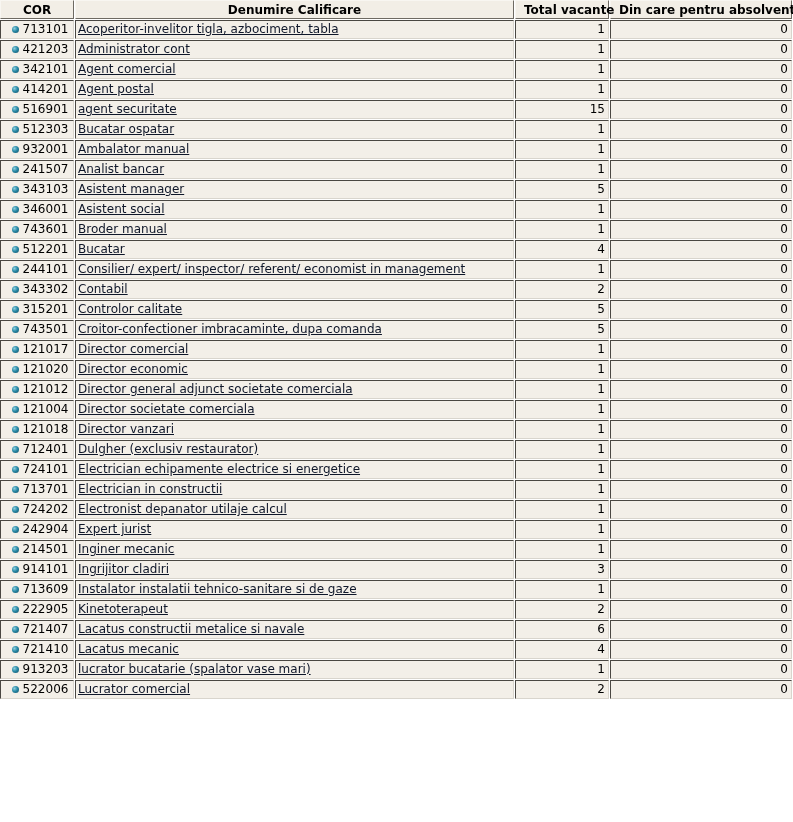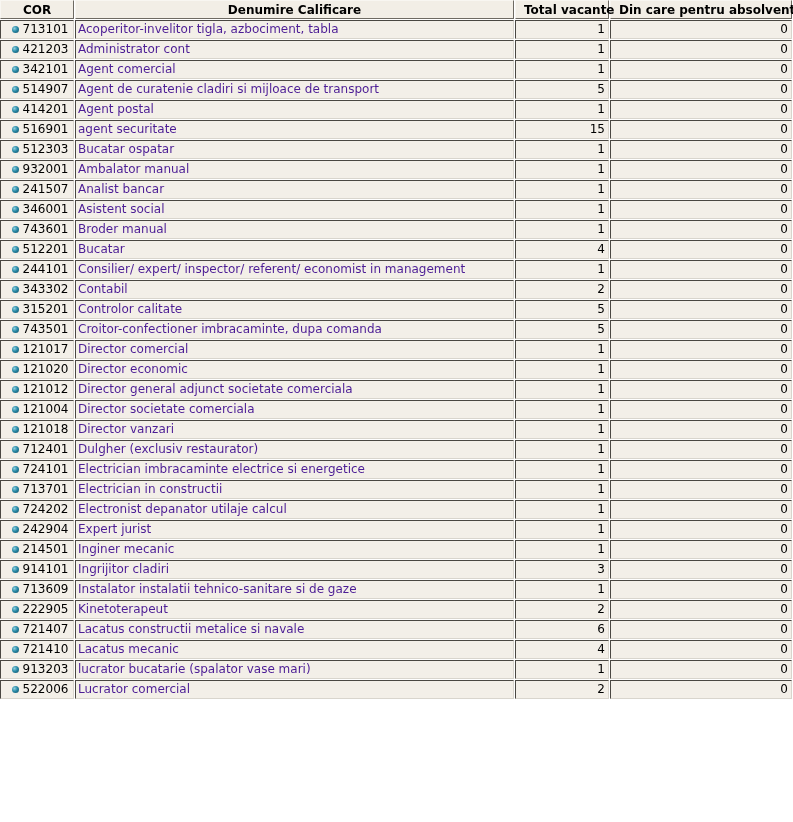--- a/index.html
+++ b/index.html
@@ -4,21 +4,21 @@
 <style>
   html, body { margin: 0; padding: 0; background: #ffffff; }
   body { width: 793px; height: 822px; overflow: hidden; font-family: "DejaVu Sans", "Liberation Sans", sans-serif; font-size: 12px; color: #000; }
   table.grid { border-collapse: separate; border-spacing: 1px; width: 793px; table-layout: fixed; margin: -1px 0 0 -1px; }
   col.c1 { width: 74px; } col.c2 { width: 439px; } col.c3 { width: 94px; } col.c4 { width: 182px; }
   th { background: #f2eee6; font-weight: bold; font-size: 12px; height: 17px; padding: 0 8px; text-align: center; border: 1px solid; border-color: #f8f6f1 #6e6a62 #6e6a62 #f8f6f1; white-space: nowrap; margin-left: 20px; }
   td { background: #f3efe8; height: 17px; padding: 0 2px; border: 1px solid; border-color: #4a4742 #d9d5cd #d9d5cd #4a4742; white-space: nowrap; overflow: hidden; line-height: 17px; }
   td.cor { padding-left: 8px; text-align: center; }
   td.num { text-align: right; padding-right: 3px; }
   .bullet { display: inline-block; width: 7px; height: 7px; border-radius: 50%; background: radial-gradient(circle at 35% 35%, #8fd0e0 0%, #2a8aa6 45%, #0d4f68 100%); margin-right: 4px; vertical-align: 0px; }
-  a.job { color: #4c1d95; cursor: pointer; }
+  a.job { color: #0f172a; text-decoration: underline; cursor: pointer; }
 </style>
 </head>
 <body>
 
 <table class="grid">
   <colgroup>
       <col class="c1">
       <col class="c2">
       <col class="c3">
       <col class="c4">
@@ -46,26 +46,20 @@
     <td class="num">0</td>
   </tr>
 
   <tr>
     <td class="cor"><span class="bullet"></span><span>342101</span></td>
     <td><a class="job">Agent comercial</a></td>
     <td class="num">1</td>
     <td class="num">0</td>
   </tr>
 
-  <tr>
-    <td class="cor"><span class="bullet"></span><span>514907</span></td>
-    <td><a class="job">Agent de curatenie cladiri si mijloace de transport</a></td>
-    <td class="num">5</td>
-    <td class="num">0</td>
-  </tr>
 
   <tr>
     <td class="cor"><span class="bullet"></span><span>414201</span></td>
     <td><a class="job">Agent postal</a></td>
     <td class="num">1</td>
     <td class="num">0</td>
   </tr>
 
   <tr>
     <td class="cor"><span class="bullet"></span><span>516901</span></td>
@@ -89,20 +83,26 @@
   </tr>
 
   <tr>
     <td class="cor"><span class="bullet"></span><span>241507</span></td>
     <td><a class="job">Analist bancar</a></td>
     <td class="num">1</td>
     <td class="num">0</td>
   </tr>
 
 
+  <tr>
+    <td class="cor"><span class="bullet"></span><span>343103</span></td>
+    <td><a class="job">Asistent manager</a></td>
+    <td class="num">5</td>
+    <td class="num">0</td>
+  </tr>
 
   <tr>
     <td class="cor"><span class="bullet"></span><span>346001</span></td>
     <td><a class="job">Asistent social</a></td>
     <td class="num">1</td>
     <td class="num">0</td>
   </tr>
 
   <tr>
     <td class="cor"><span class="bullet"></span><span>743601</span></td>
@@ -184,21 +184,21 @@
 
   <tr>
     <td class="cor"><span class="bullet"></span><span>712401</span></td>
     <td><a class="job">Dulgher (exclusiv restaurator)</a></td>
     <td class="num">1</td>
     <td class="num">0</td>
   </tr>
 
   <tr>
     <td class="cor"><span class="bullet"></span><span>724101</span></td>
-    <td><a class="job">Electrician imbracaminte electrice si energetice</a></td>
+    <td><a class="job">Electrician echipamente electrice si energetice</a></td>
     <td class="num">1</td>
     <td class="num">0</td>
   </tr>
 
   <tr>
     <td class="cor"><span class="bullet"></span><span>713701</span></td>
     <td><a class="job">Electrician in constructii</a></td>
     <td class="num">1</td>
     <td class="num">0</td>
   </tr>

